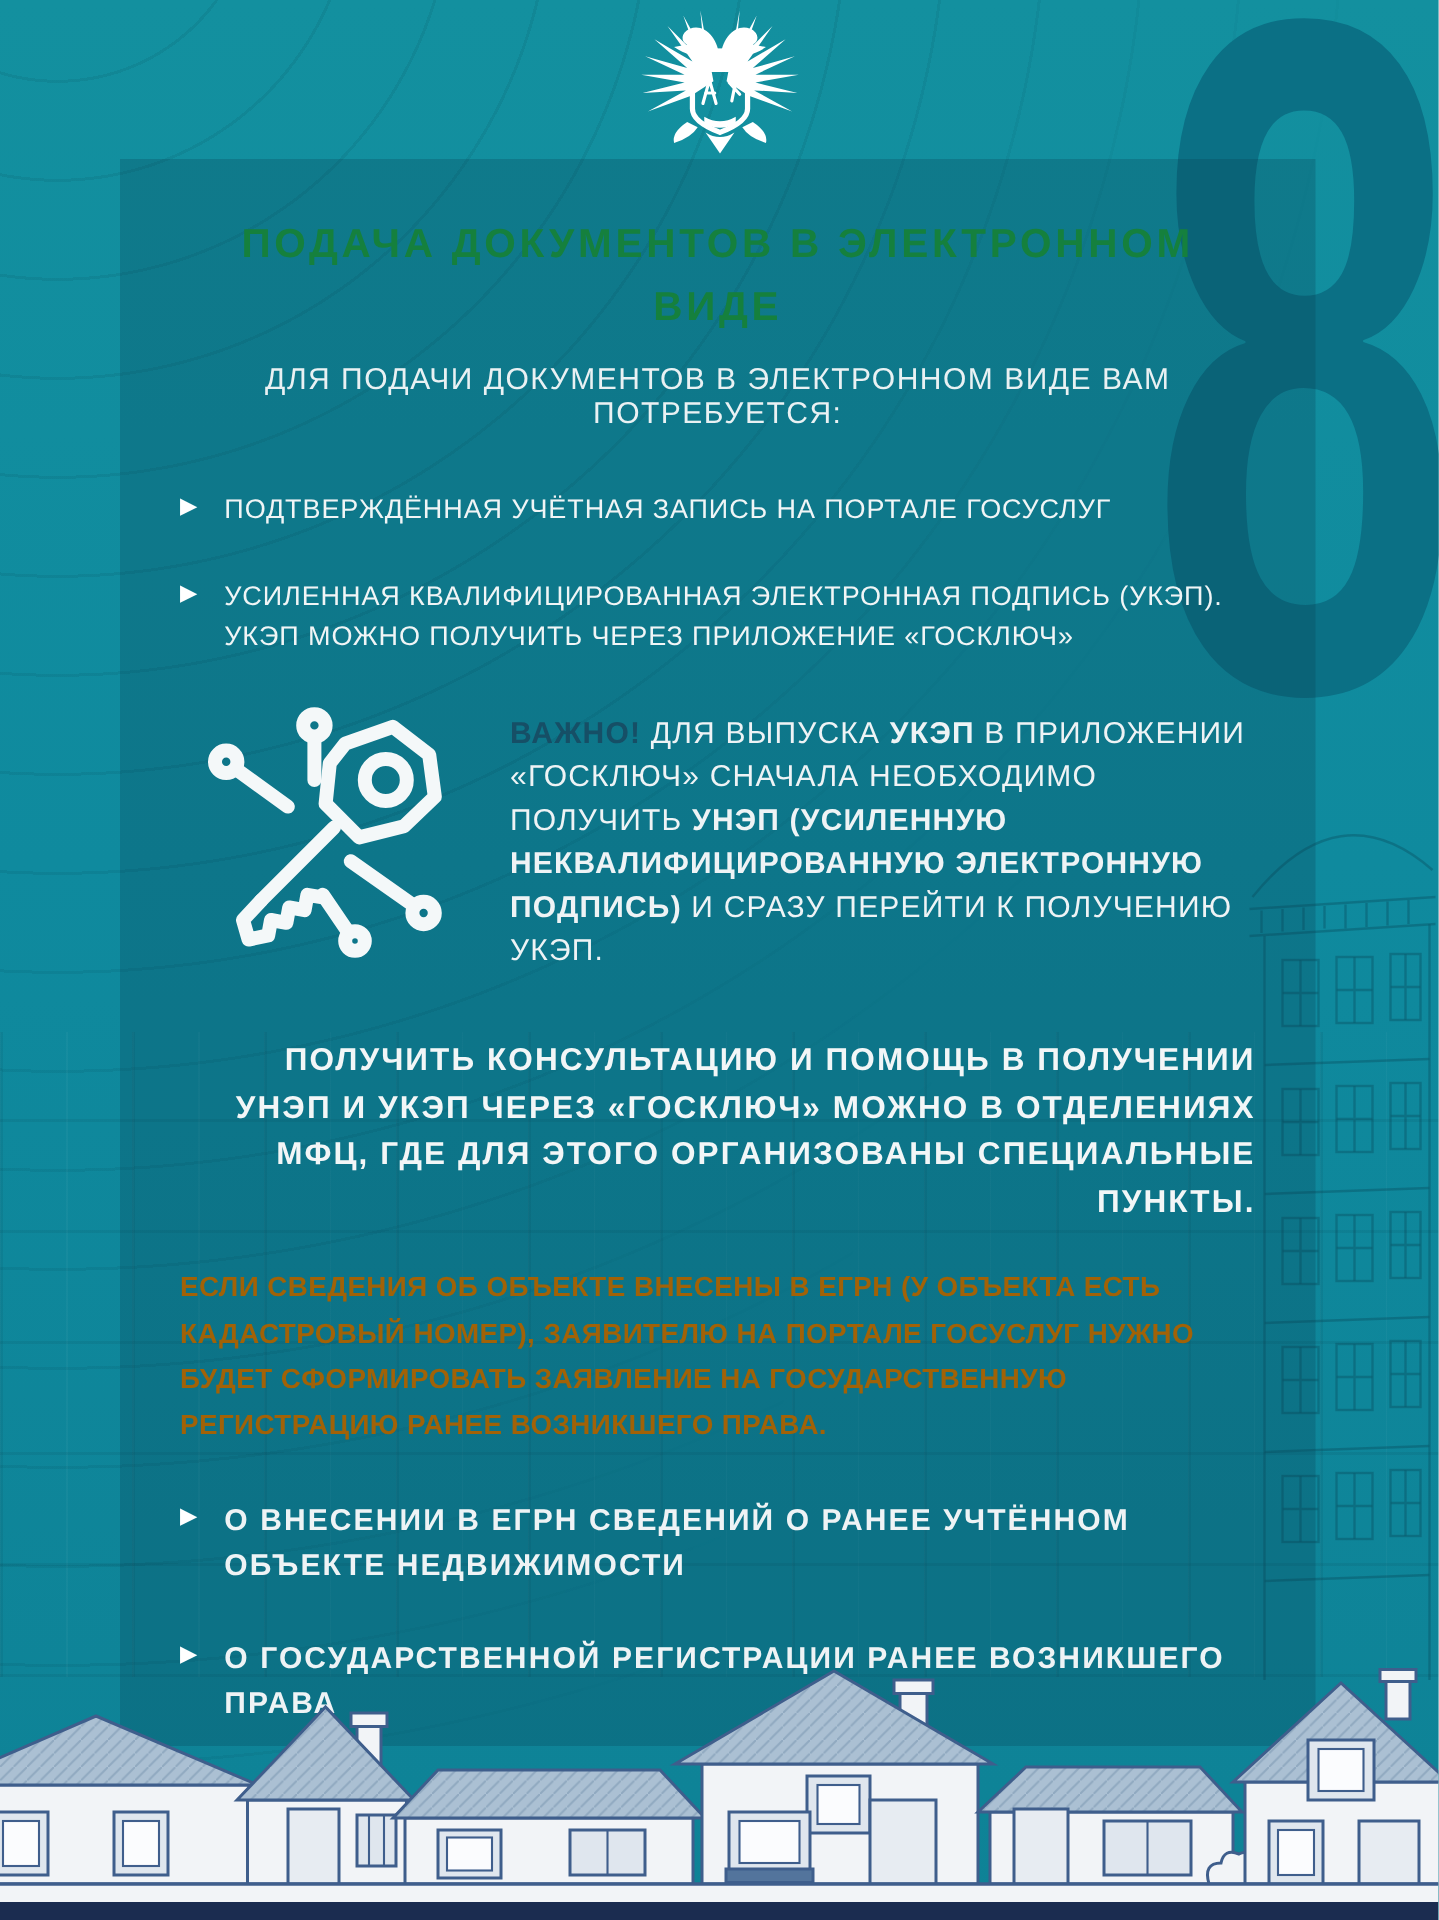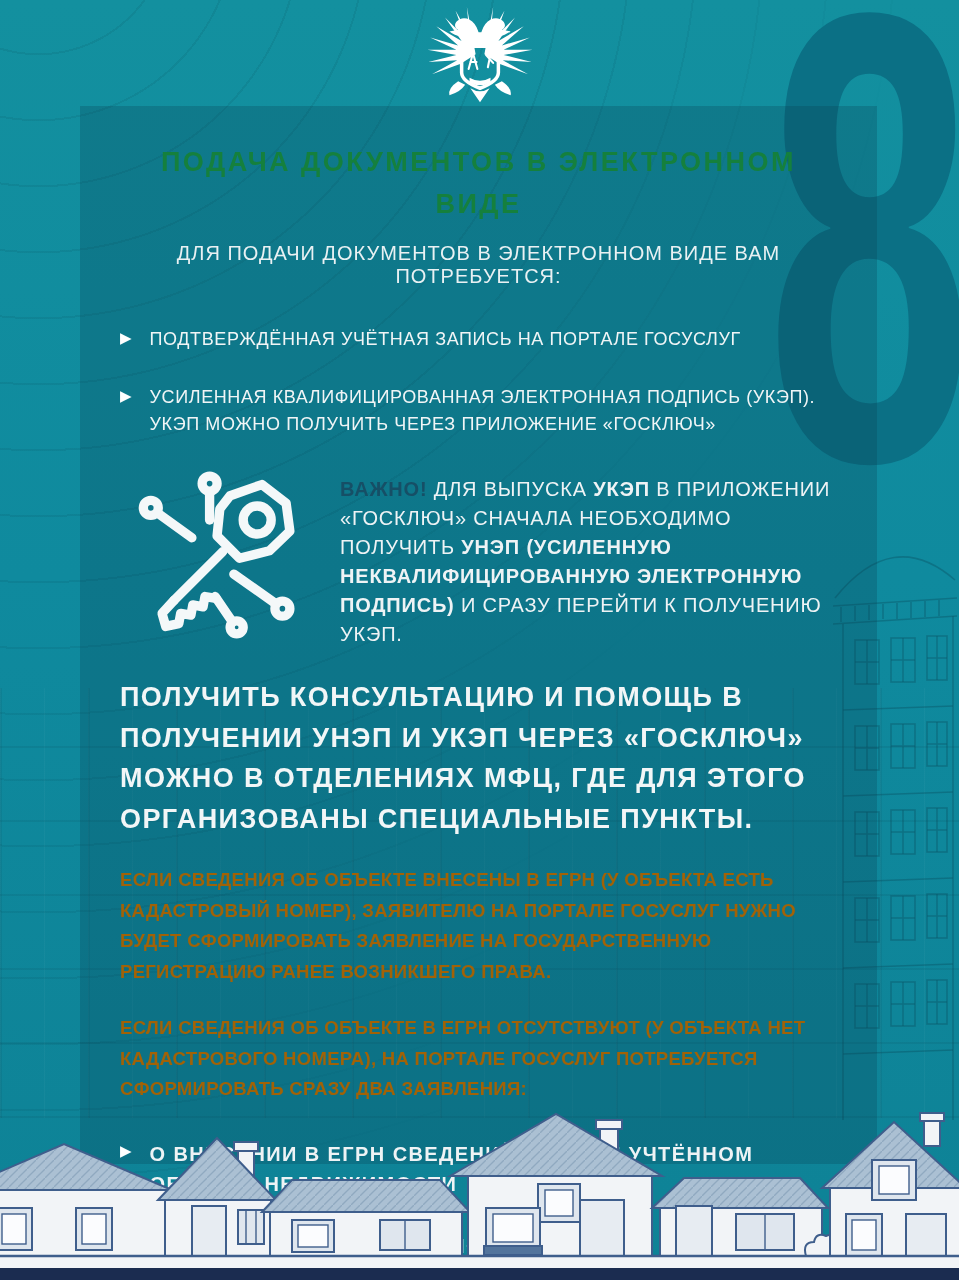--- a/index.html
+++ b/index.html
@@ -57,21 +57,21 @@
   }
   .key-row{margin-top:16px;display:flex;align-items:center;gap:24px;justify-content:center;}
   .key-art{flex:0 0 auto;}
   .important{
     flex:1;text-align:left;font-size:20px;line-height:1.45;
     letter-spacing:.8px;font-weight:400;color:#eef3f5;
   }
   .seg-dark{color:#164f66;font-weight:700;}
   .seg-bold{font-weight:700;}
   .consult{
-    margin-top:8px;text-align:left;font-weight:700;font-size:27px;
+    margin-top:22px;text-align:right;font-weight:700;font-size:21px;
     letter-spacing:1.4px;line-height:1.5;color:#f2f6f7;
   }
   .para{
     margin-top:26px;text-align:left;font-weight:700;font-size:18.5px;
     letter-spacing:.3px;line-height:1.65;color:#a16207;
   }
   .app-list{margin-top:34px;display:flex;flex-direction:column;gap:32px;}
   .app-text{font-weight:600;font-size:20px;letter-spacing:1.4px;line-height:1.5;color:#eef3f5;}
   .houses{position:absolute;left:0;bottom:0;z-index:6;display:block;}
 </style>
@@ -201,21 +201,20 @@
         <circle cx="125" cy="175" r="7"></circle>
     </svg>
     <p class="important">
       <span class="seg-dark">ВАЖНО!</span><span> ДЛЯ ВЫПУСКА </span><span class="seg-bold">УКЭП</span><span> В ПРИЛОЖЕНИИ «ГОСКЛЮЧ» СНАЧАЛА НЕОБХОДИМО ПОЛУЧИТЬ </span><span class="seg-bold">УНЭП (УСИЛЕННУЮ НЕКВАЛИФИЦИРОВАННУЮ ЭЛЕКТРОННУЮ ПОДПИСЬ)</span><span> И СРАЗУ ПЕРЕЙТИ К ПОЛУЧЕНИЮ УКЭП.</span>
     </p>
   </div>
 
   <div class="consult">ПОЛУЧИТЬ КОНСУЛЬТАЦИЮ И ПОМОЩЬ В ПОЛУЧЕНИИ УНЭП И УКЭП ЧЕРЕЗ «ГОСКЛЮЧ» МОЖНО В ОТДЕЛЕНИЯХ МФЦ, ГДЕ ДЛЯ ЭТОГО ОРГАНИЗОВАНЫ СПЕЦИАЛЬНЫЕ ПУНКТЫ.</div>
 
   <p class="para">ЕСЛИ СВЕДЕНИЯ ОБ ОБЪЕКТЕ ВНЕСЕНЫ В ЕГРН (У ОБЪЕКТА ЕСТЬ КАДАСТРОВЫЙ НОМЕР), ЗАЯВИТЕЛЮ НА ПОРТАЛЕ ГОСУСЛУГ НУЖНО БУДЕТ СФОРМИРОВАТЬ ЗАЯВЛЕНИЕ НА ГОСУДАРСТВЕННУЮ РЕГИСТРАЦИЮ РАНЕЕ ВОЗНИКШЕГО ПРАВА.</p>
-  <p class="para">ЕСЛИ СВЕДЕНИЯ ОБ ОБЪЕКТЕ В ЕГРН ОТСУТСТВУЮТ (У ОБЪЕКТА НЕТ КАДАСТРОВОГО НОМЕРА), НА ПОРТАЛЕ ГОСУСЛУГ ПОТРЕБУЕТСЯ СФОРМИРОВАТЬ СРАЗУ ДВА ЗАЯВЛЕНИЯ:</p>
 
   <div class="app-list">
     <div class="bullet-row">
       <span class="tri">▶</span>
       <span class="app-text">О ВНЕСЕНИИ В ЕГРН СВЕДЕНИЙ О РАНЕЕ УЧТЁННОМ ОБЪЕКТЕ НЕДВИЖИМОСТИ</span>
     </div>
     <div class="bullet-row">
       <span class="tri">▶</span>
       <span class="app-text">О ГОСУДАРСТВЕННОЙ РЕГИСТРАЦИИ РАНЕЕ ВОЗНИКШЕГО ПРАВА</span>
     </div>

